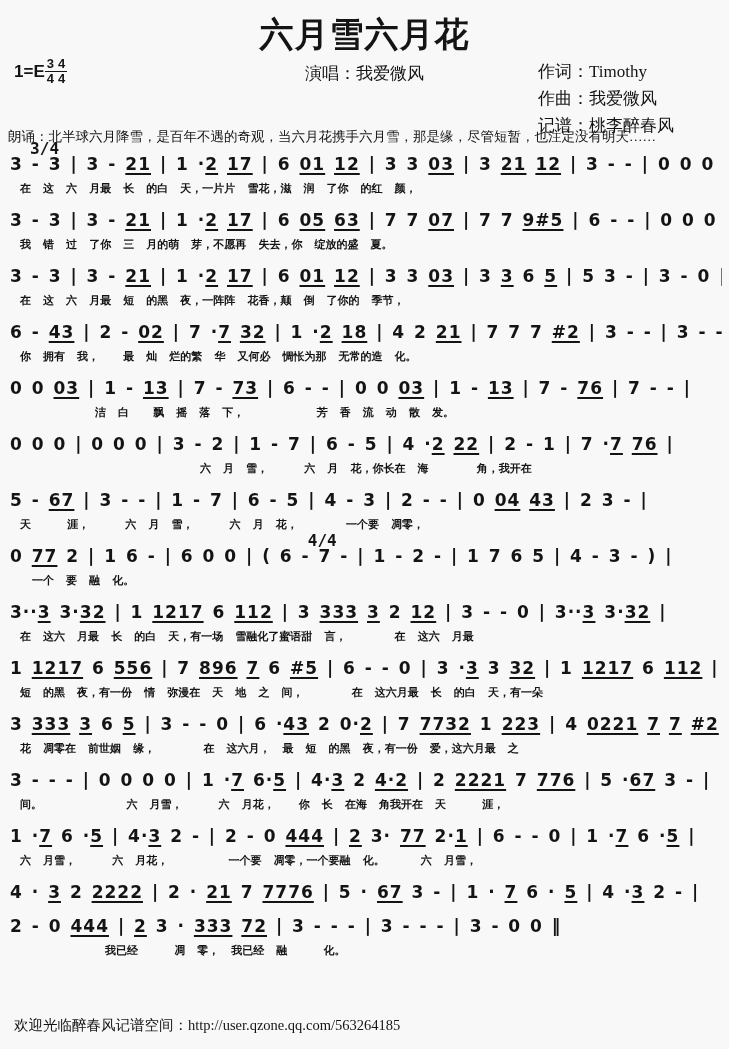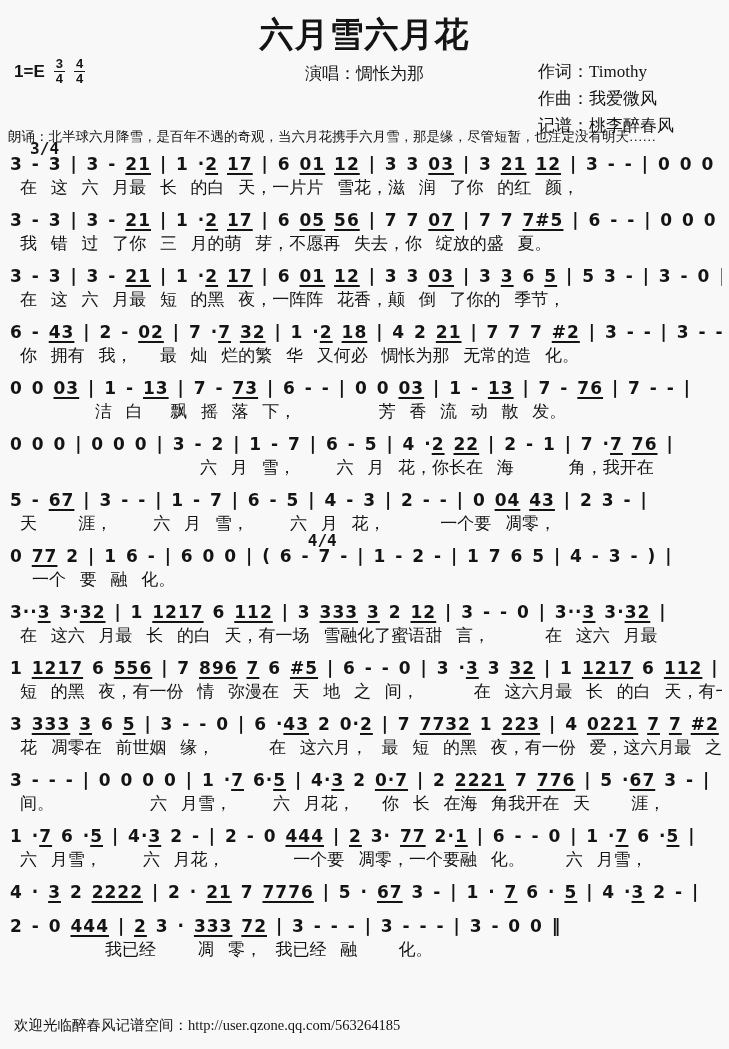--- a/index.html
+++ b/index.html
@@ -7,21 +7,21 @@
     width:729px;height:1049px;position:relative;overflow:hidden;
     background:#f8f8f8;color:#141414;
     font-family:"Liberation Sans","DejaVu Sans",sans-serif;
   }
   .title{
     position:absolute;top:12px;left:0;width:100%;text-align:center;
     font-size:34px;font-weight:800;letter-spacing:1px;
   }
   .key-sig{
     position:absolute;left:14px;top:58px;font-size:17px;font-weight:700;
-    display:flex;align-items:center;gap:9px;white-space:nowrap;
+    display:flex;align-items:center;white-space:nowrap;
   }
   .frac{display:inline-flex;flex-direction:column;align-items:center;
     font-size:13px;font-weight:700;line-height:12px;}
   .frac .num{border-bottom:1.5px solid #141414;padding:0 2px 1px;}
   .frac .den{padding-top:1px;}
   .singer{
     position:absolute;top:62px;left:0;width:100%;text-align:center;
     font-size:17px;font-family:"Liberation Serif","DejaVu Serif",serif;
   }
   .credits{
@@ -40,22 +40,22 @@
     margin-left:13px;
   }
   .notes{
     font-size:17px;font-weight:700;line-height:25px;white-space:pre;
     letter-spacing:1px;word-spacing:2px;overflow:hidden;
     font-family:"DejaVu Sans","Liberation Sans",sans-serif;
   }
   .notes u{text-decoration:underline;text-underline-offset:3px;
     text-decoration-thickness:1.5px;}
   .lyrics{
-    font-size:17px;line-height:22px;white-space:pre;word-spacing:9px;
-    padding-left:10px;overflow:hidden;
+    font-size:11px;line-height:22px;white-space:pre;word-spacing:9px;
+    padding-left:10px;overflow:hidden;font-weight:bold;
   }
   .footer{
     position:absolute;left:14px;top:1016px;font-size:14.5px;white-space:nowrap;
     font-family:"Liberation Serif","DejaVu Serif",serif;
     text-align:center;
   }
 </style>
 </head>
 <body>
 
@@ -66,38 +66,38 @@
   <span class="frac">
     <span class="num">3</span>
     <span class="den">4</span>
   </span>
   <span class="frac">
     <span class="num">4</span>
     <span class="den">4</span>
   </span>
 </div>
 
-<div class="singer">演唱：惆怅为那</div>
+<div class="singer">演唱：我爱微风</div>
 
 <div class="credits">
   <div>作词：Timothy</div>
   <div>作曲：我爱微风</div>
   <div>记谱：桃李醉春风</div>
 </div>
 
 <div class="recitation">朗诵：北半球六月降雪，是百年不遇的奇观，当六月花携手六月雪，那是缘，尽管短暂，也注定没有明天……</div>
 
 <div class="score">
     <div class="row">
       <span class="marker" style="left: 1%;">3/4</span>
       <div class="notes">3 - 3 | 3 - <u>21</u> | 1 ·<u>2</u> <u>17</u> | 6 <u>01</u> <u>12</u> | 3 3 <u>03</u> | 3 <u>21</u> <u>12</u> | 3 - - | 0 0 0 |</div>
       <div class="lyrics" style="padding-left: 10px;">在 这 六 月最 长 的白 天，一片片 雪花，滋 润 了你 的红 颜，</div>
     </div>
     <div class="row">
-      <div class="notes">3 - 3 | 3 - <u>21</u> | 1 ·<u>2</u> <u>17</u> | 6 <u>05</u> <u>56</u> | 7 7 <u>07</u> | 7 7 <u>7#5</u> | 6 - - | 0 0 0 |</div>
+      <div class="notes">3 - 3 | 3 - <u>21</u> | 1 ·<u>2</u> <u>17</u> | 6 <u>05</u> <u>63</u> | 7 7 <u>07</u> | 7 7 <u>9#5</u> | 6 - - | 0 0 0 |</div>
       <div class="lyrics" style="padding-left: 10px;">我 错 过 了你 三 月的萌 芽，不愿再 失去，你 绽放的盛 夏。</div>
     </div>
     <div class="row">
       <div class="notes">3 - 3 | 3 - <u>21</u> | 1 ·<u>2</u> <u>17</u> | 6 <u>01</u> <u>12</u> | 3 3 <u>03</u> | 3 <u>3</u> 6 <u>5</u> | 5 3 - | 3 - 0 |</div>
       <div class="lyrics" style="padding-left: 10px;">在 这 六 月最 短 的黑 夜，一阵阵 花香，颠 倒 了你的 季节，</div>
     </div>
     <div class="row">
       <div class="notes">6 - <u>43</u> | 2 - <u>02</u> | 7 ·<u>7</u> <u>32</u> | 1 ·<u>2</u> <u>18</u> | 4 2 <u>21</u> | 7 7 7 <u>#2</u> | 3 - - | 3 - - |</div>
       <div class="lyrics" style="padding-left: 10px;">你 拥有 我，  最 灿 烂的繁 华 又何必 惆怅为那 无常的造 化。</div>
     </div>
@@ -124,21 +124,21 @@
     </div>
     <div class="row">
       <div class="notes">1 <u>1217</u> 6 <u>556</u> | 7 <u>896</u> <u>7</u> 6 <u>#5</u> | 6 - - 0 | 3 ·<u>3</u> 3 <u>32</u> | 1 <u>1217</u> 6 <u>112</u> |</div>
       <div class="lyrics" style="padding-left: 10px;">短 的黑 夜，有一份 情 弥漫在 天 地 之 间，    在 这六月最 长 的白 天，有一朵</div>
     </div>
     <div class="row">
       <div class="notes">3 <u>333</u> <u>3</u> 6 <u>5</u> | 3 - - 0 | 6 ·<u>43</u> 2 0·<u>2</u> | 7 <u>7732</u> 1 <u>223</u> | 4 <u>0221</u> <u>7</u> <u>7</u> <u>#2</u> |</div>
       <div class="lyrics" style="padding-left: 10px;">花 凋零在 前世姻 缘，    在 这六月， 最 短 的黑 夜，有一份 爱，这六月最 之</div>
     </div>
     <div class="row">
-      <div class="notes">3 - - - | 0 0 0 0 | 1 ·<u>7</u> 6·<u>5</u> | 4·<u>3</u> 2 <u>0·7</u> | 2 <u>2221</u> 7 <u>776</u> | 5 ·<u>67</u> 3 - |</div>
+      <div class="notes">3 - - - | 0 0 0 0 | 1 ·<u>7</u> 6·<u>5</u> | 4·<u>3</u> 2 <u>4·2</u> | 2 <u>2221</u> 7 <u>776</u> | 5 ·<u>67</u> 3 - |</div>
       <div class="lyrics" style="padding-left: 10px;">间。       六 月雪，   六 月花，  你 长 在海 角我开在 天   涯，</div>
     </div>
     <div class="row">
       <div class="notes">1 ·<u>7</u> 6 ·<u>5</u> | 4·<u>3</u> 2 - | 2 - 0 <u>444</u> | <u>2</u> 3· <u>77</u> 2·<u>1</u> | 6 - - 0 | 1 ·<u>7</u> 6 ·<u>5</u> |</div>
       <div class="lyrics" style="padding-left: 10px;">六 月雪，   六 月花，     一个要 凋零，一个要融 化。   六 月雪，</div>
     </div>
     <div class="row">
       <div class="notes">4 · <u>3</u> 2 <u>2222</u> | 2 · <u>21</u> 7 <u>7776</u> | 5 · <u>67</u> 3 - | 1 · <u>7</u> 6 · <u>5</u> | 4 ·<u>3</u> 2 - |</div>
     </div>
     <div class="row">

